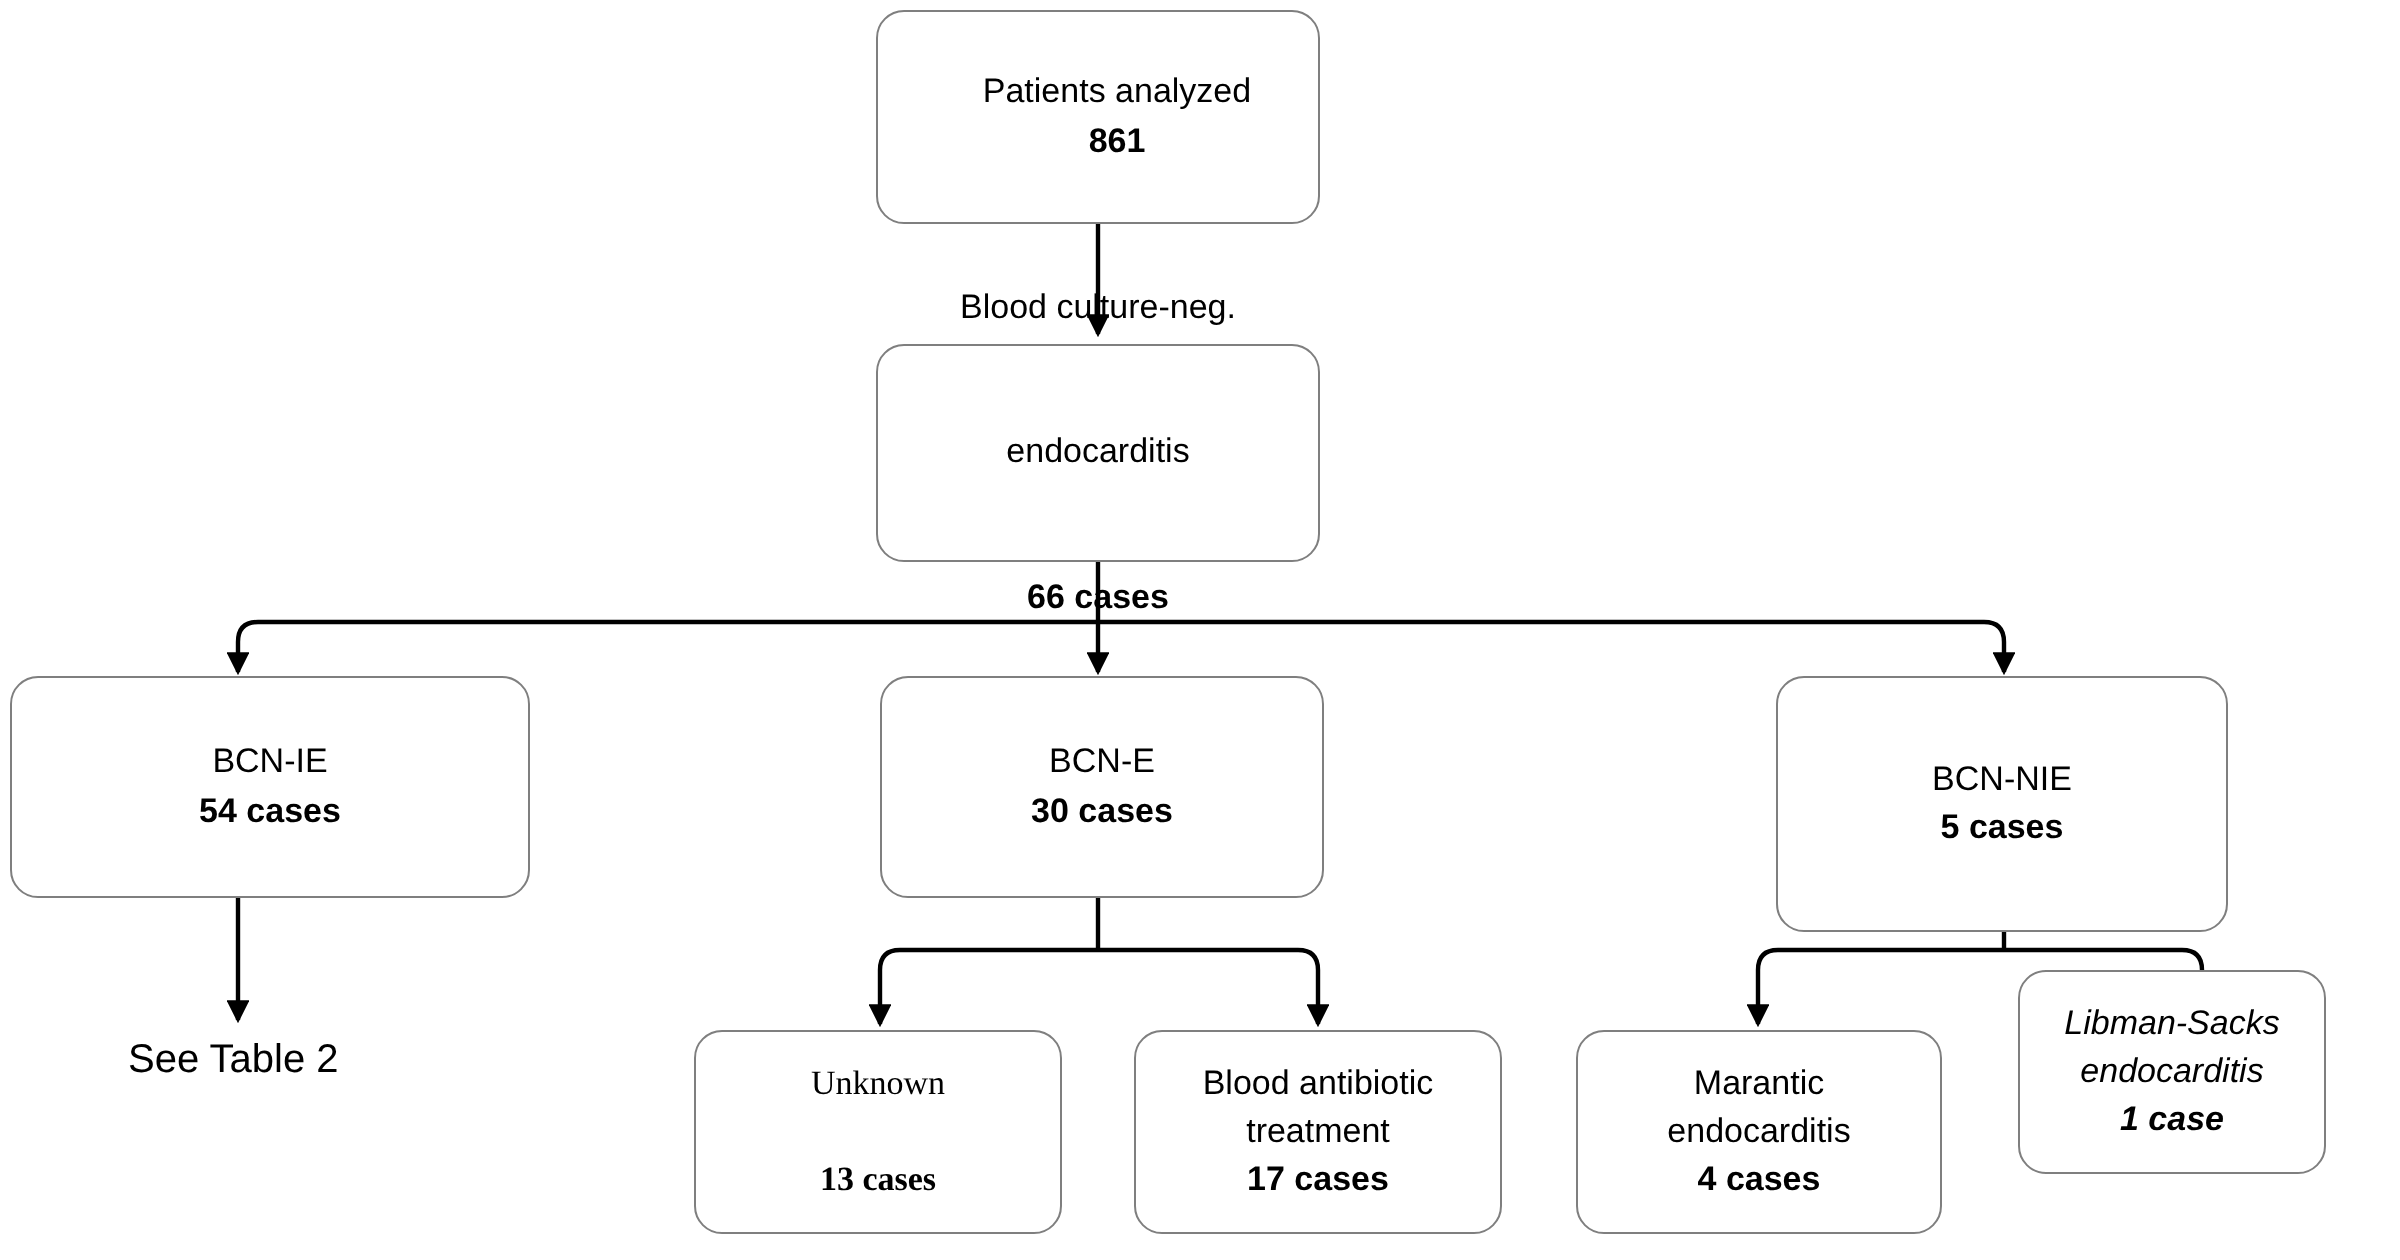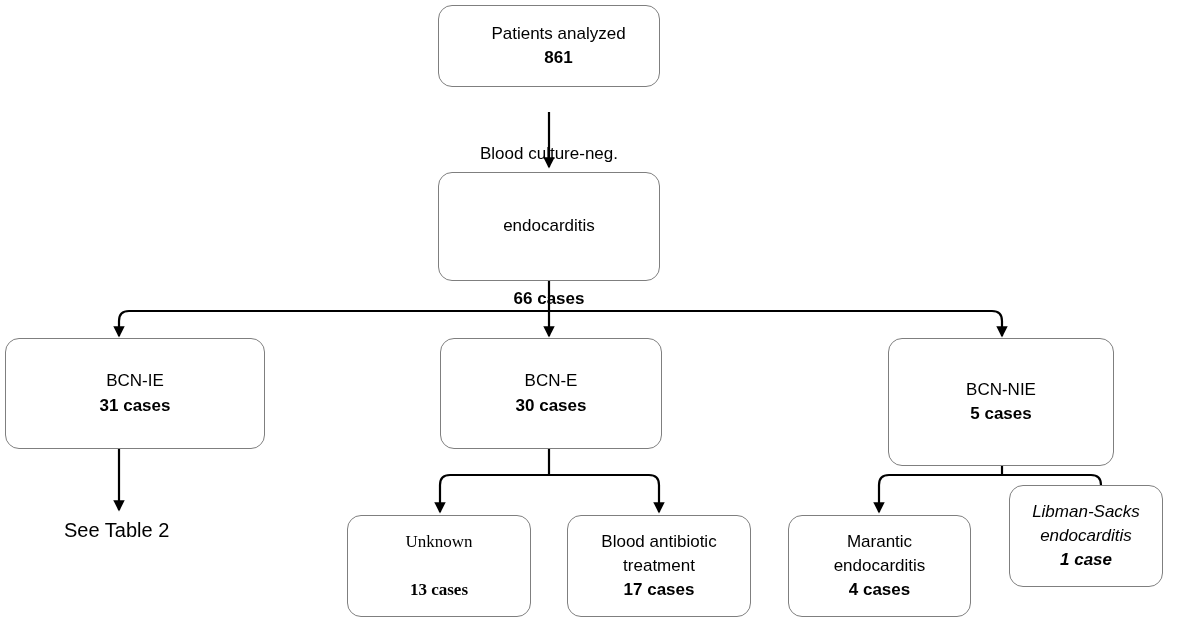--- a/index.html
+++ b/index.html
@@ -72,34 +72,34 @@
 
     <path d="M 549 449 L 549 475" stroke="#000000" stroke-width="2.2" fill="none"></path>
     <path d="M 549 475 L 450 475 Q 440 475 440 485 L 440 512" stroke="#000000" stroke-width="2.2" fill="none" marker-end="url(#arrow)"></path>
     <path d="M 549 475 L 649 475 Q 659 475 659 485 L 659 512" stroke="#000000" stroke-width="2.2" fill="none" marker-end="url(#arrow)"></path>
 
     <path d="M 1002 449 L 1002 475" stroke="#000000" stroke-width="2.2" fill="none"></path>
     <path d="M 1002 475 L 889 475 Q 879 475 879 485 L 879 512" stroke="#000000" stroke-width="2.2" fill="none" marker-end="url(#arrow)"></path>
     <path d="M 1002 475 L 1091 475 Q 1101 475 1101 485 L 1101 512" stroke="#000000" stroke-width="2.2" fill="none" marker-end="url(#arrow)"></path>
   </svg>
 
-  <div class="node" style="left:438px; top:5px; width:222px; height:82px;padding-left:19px;">
+  <div class="node" style="left:438px; top:5px; width:222px; height:107px;padding-left:19px;">
     <span class="ln">Patients analyzed</span>
     <span class="ln bold">861</span>
   </div>
 
   <div class="node" style="left:438px; top:172px; width:222px; height:109px;gap:48px;">
     <span class="ln">Blood culture-neg.</span>
     <span class="ln">endocarditis</span>
     <span class="ln bold">66 cases</span>
   </div>
 
   <div class="node" style="left:5px; top:338px; width:260px; height:111px;">
     <span class="ln">BCN-IE</span>
-    <span class="ln bold">31 cases</span>
+    <span class="ln bold">54 cases</span>
   </div>
 
   <div class="node" style="left:440px; top:338px; width:222px; height:111px;">
     <span class="ln">BCN-E</span>
     <span class="ln bold">30 cases</span>
   </div>
 
   <div class="node" style="left:888px; top:338px; width:226px; height:128px;text-align:right;">
     <span class="ln">BCN-NIE</span>
     <span class="ln bold">5 cases</span>

